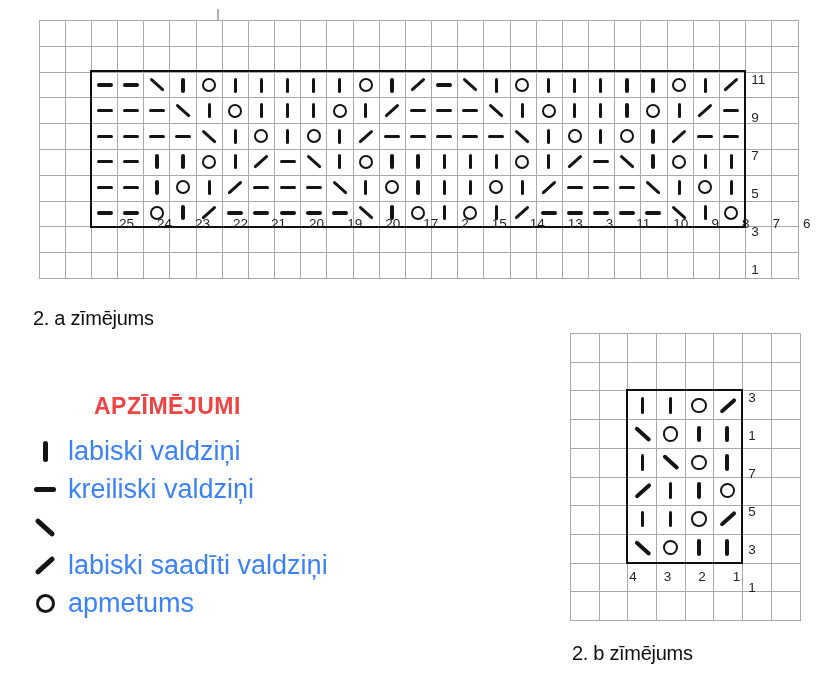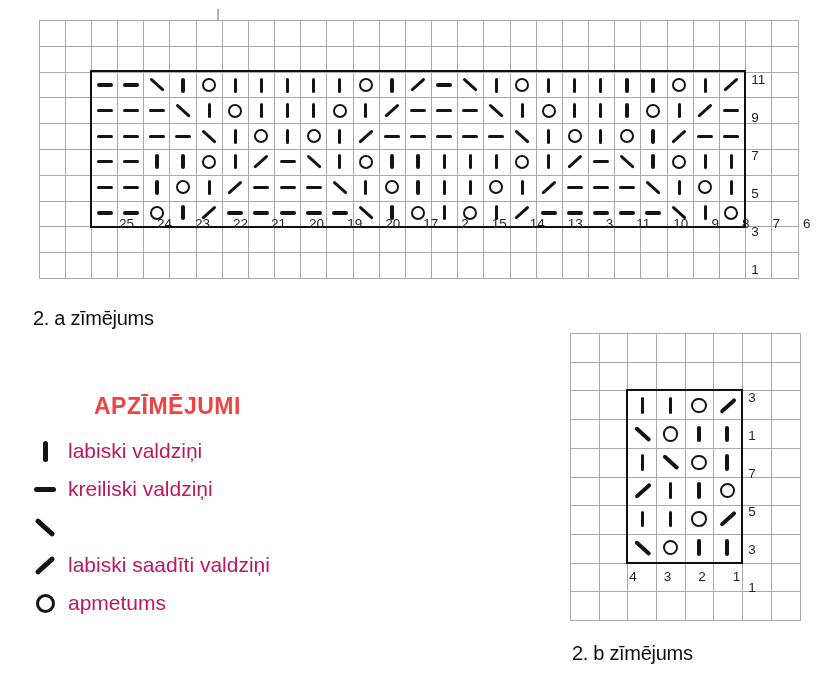--- a/index.html
+++ b/index.html
@@ -29,21 +29,21 @@
   
   .caption{position:absolute;font-weight:normal;font-size:20px;color:#101010;letter-spacing:-0.3px;white-space:nowrap;}
   #cap-a{left:33px;top:307px;}
   #cap-b{left:572px;top:642px;}
 
   
   #legend-title{position:absolute;left:66px;top:393px;font-weight:bold;font-size:23px;letter-spacing:0.5px;color:#ef4444;margin-left:28px;}
   #legend{position:absolute;left:33px;top:432px;display:flex;flex-direction:column;}
   .legend-row{height:38px;display:flex;align-items:center;}
   .lsymbox{width:24px;display:flex;align-items:center;justify-content:center;margin-right:11px;flex:0 0 24px;}
-  .ltext{font-size:21px;color:#be185d;white-space:nowrap;}
+  .ltext{font-size:27px;color:#3b82f6;white-space:nowrap;}
   .lsym-knit{width:5px;height:21px;background:#141414;border-radius:2.5px;}
   .lsym-purl{width:22px;height:5px;background:#141414;border-radius:2.5px;}
   .lsym-dec{width:24px;height:5px;background:#141414;border-radius:2.5px;transform:rotate(42deg);}
   .lsym-inc{width:24px;height:5px;background:#141414;border-radius:2.5px;transform:rotate(-42deg);}
   .lsym-yo{width:19px;height:19px;border:3.2px solid #141414;border-radius:50%;box-sizing:border-box;}
 
   
   #top-stub{position:absolute;left:217px;top:9px;width:1.5px;height:11px;background:#b2b2b2;}
 </style>
 </head>

